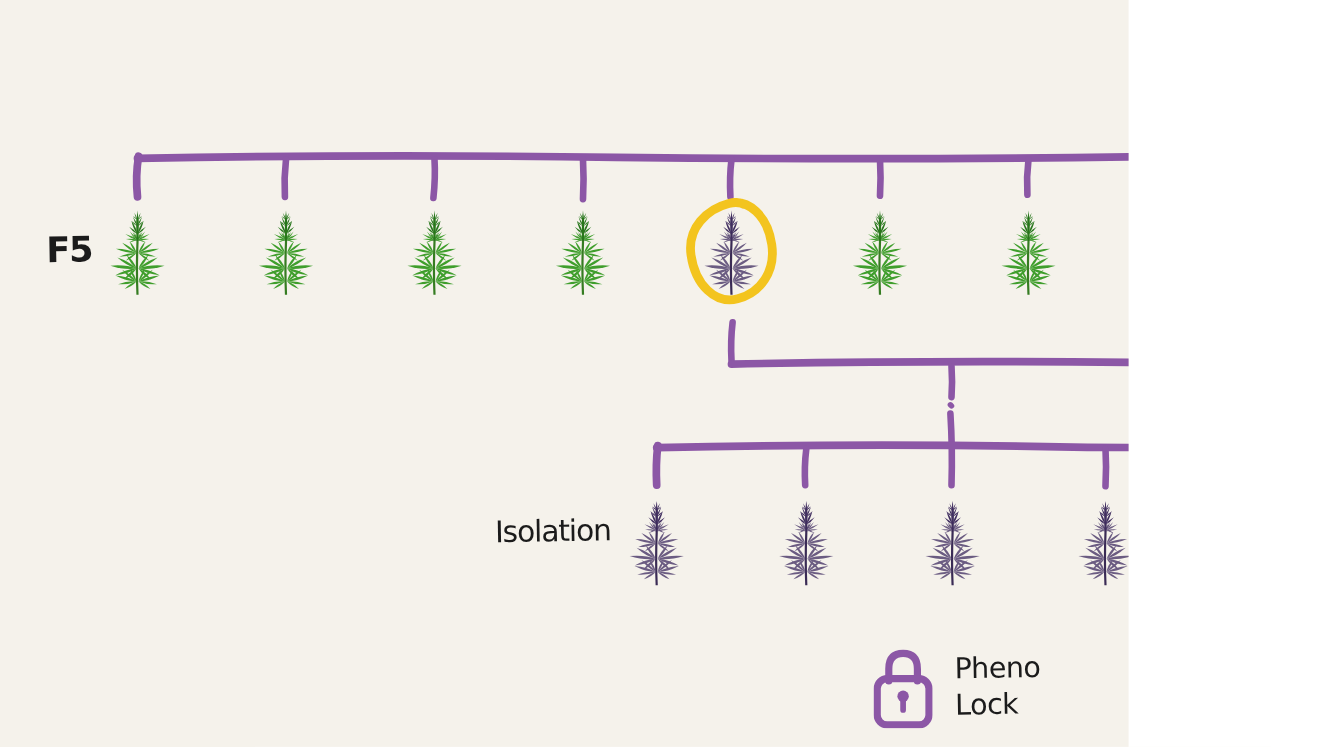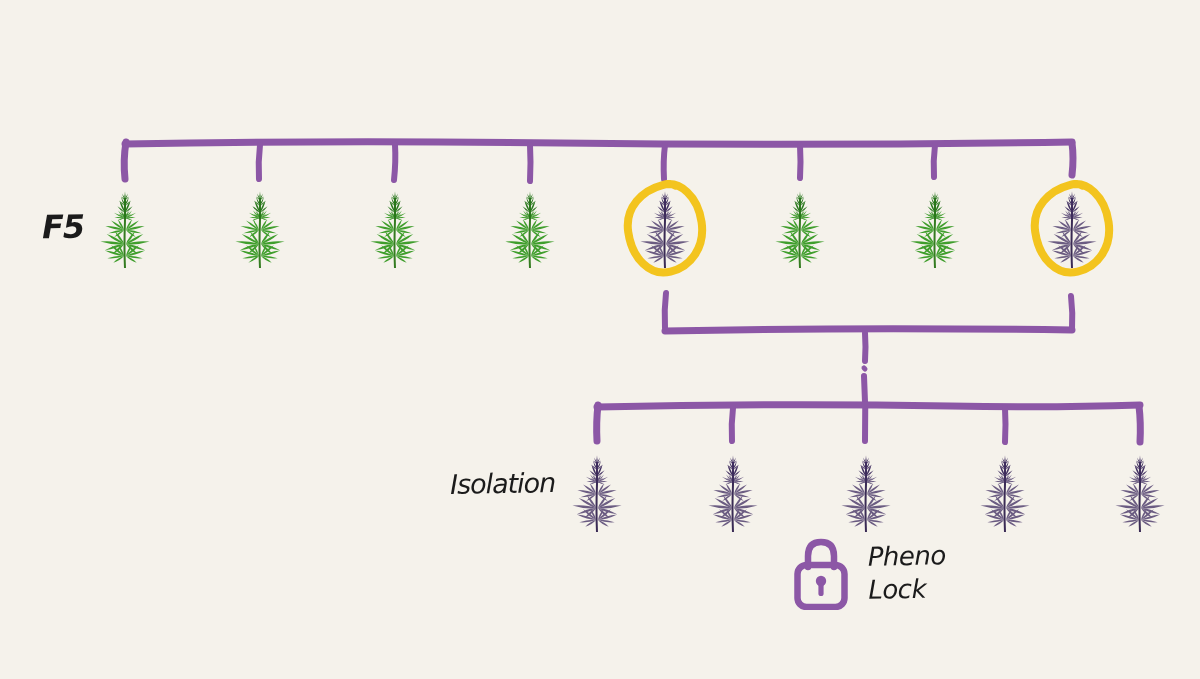--- a/index.html
+++ b/index.html
@@ -1,22 +1,21 @@
 <!DOCTYPE html>
 <html style="--bg: #f5f2eb; --line-purple: #8c57a6; --highlight-yellow: #f3c41e; --plant-green: #3f9e2c; --plant-green-dark: #27761b; --green-stem: #357c21; --plant-purple: #6b5c82; --plant-purple-dark: #412f60; --purple-stem: #3a2b55; --text-black: #1b1b1b;"><head>
 <meta charset="utf-8">
 <style>
   html,body{margin:0;padding:0;}
   body{font-family:"DejaVu Sans", sans-serif;}
   #stage{
     position:relative;
-    width:1200px;height:679px;
+    width:1026px;height:679px;
     background:var(--bg,#f5f2eb);
     overflow:hidden;
-    font-style:italic;
   }
   #brackets{position:absolute;left:0;top:0;}
   #brackets path{
     stroke:var(--line-purple,#8c57a6);
     fill:none;
     stroke-linecap:round;
   }
   #brackets .bar{stroke-width:7;}
   #brackets .drop{stroke-width:7;}
   #brackets .tick{stroke-width:6;}
@@ -44,21 +43,21 @@
     position:absolute;
     color:var(--text-black,#1b1b1b);
     letter-spacing:-1px;
     transform:rotate(-1deg);
     white-space:nowrap;
   }
   #label-f5{left:42px;top:208px;font-size:32px;font-weight:600;}
   #label-isolation{left:450px;top:468px;font-size:27px;font-weight:500;}
 
   #legend{
-    position:absolute;left:794px;top:536px;
+    position:absolute;left:794px;top:588px;
     display:flex;align-items:flex-start;gap:20px;
   }
   #lock-icon{display:block;}
   #lock-icon .stroke{
     stroke:var(--line-purple,#8c57a6);
     stroke-width:6.5;fill:none;stroke-linecap:round;
   }
   #lock-icon .fill{fill:var(--line-purple,#8c57a6);}
   #legend .legend-text{
     color:var(--text-black,#1b1b1b);

